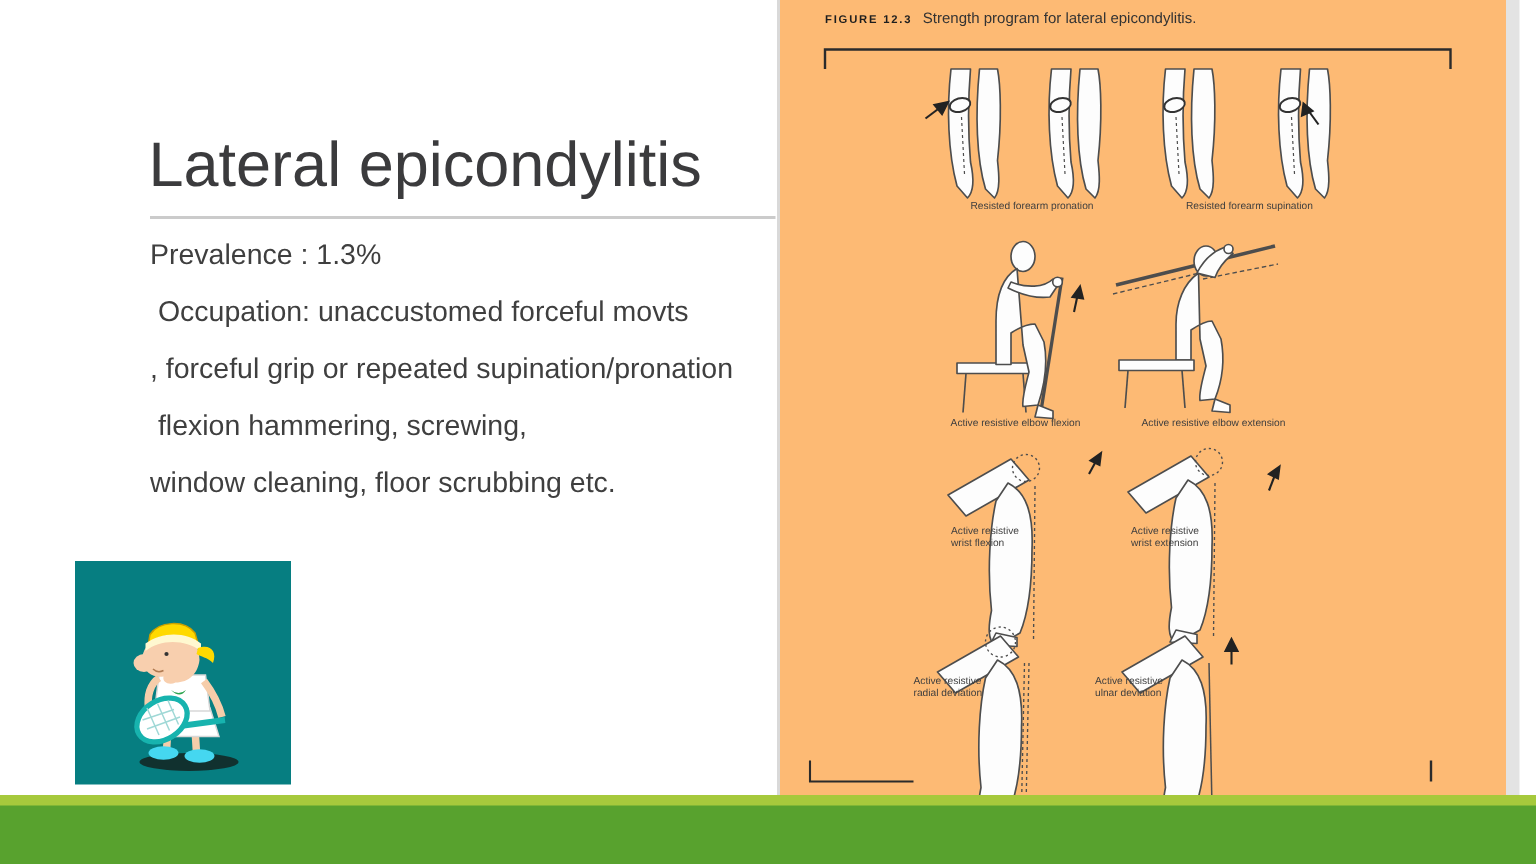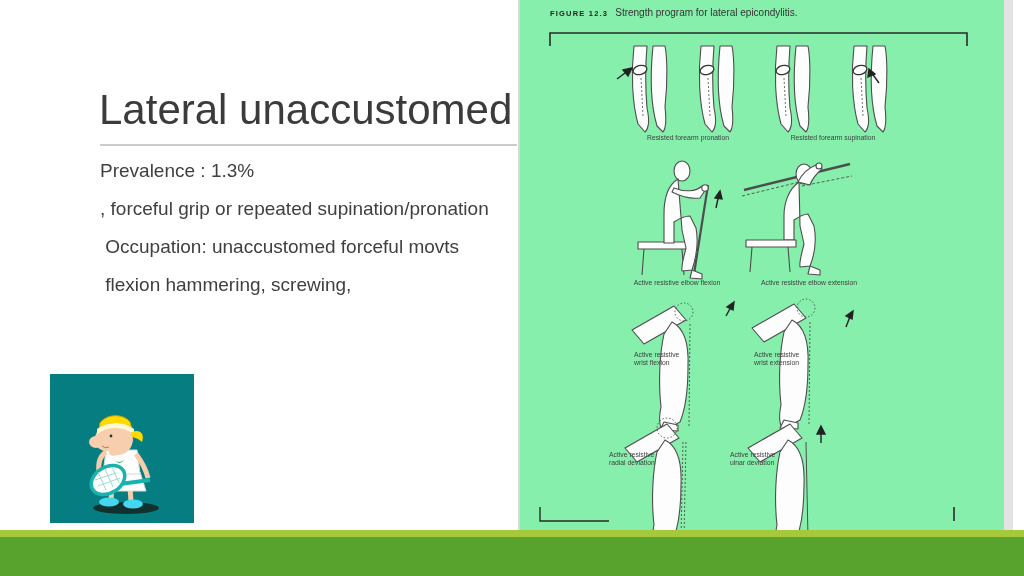--- a/index.html
+++ b/index.html
@@ -11,47 +11,48 @@
               font-size:42px;font-weight:300;color:#3b3b3d;letter-spacing:0px;white-space:nowrap;}
   .title-rule{position:absolute;left:100px;top:144px;width:417px;height:2px;background:#cbcbcb;}
   .body-text{position:absolute;left:100px;top:152px;width:430px;
              font-size:19px;line-height:38px;color:#3f3f3f;}
   .bullet-line{white-space:pre;height:38px;}
 
   
   .clipart{position:absolute;left:50px;top:374px;width:144px;height:149px;background:#067e81;}
 
   
-  .figure-page{position:absolute;left:518px;top:0px;width:494px;height:530px;background:#86efac;
+  .figure-page{position:absolute;left:518px;top:0px;width:494px;height:530px;background:#fdba74;
                border-left:2px solid #d9d9d9;box-sizing:border-box;}
   .page-edge-right{position:absolute;left:1004px;top:0px;width:9px;height:530px;background:#e3e3e3;}
   .fig-header{position:absolute;left:30px;top:7px;display:flex;align-items:baseline;}
   .fig-label{font-size:7.5px;font-weight:bold;letter-spacing:1.2px;color:#1e1e1e;white-space:nowrap;}
   .fig-title{font-size:10px;color:#333;margin-left:7px;white-space:nowrap;}
   .sketches{position:absolute;left:0;top:0;}
   .cap{position:absolute;font-size:6.8px;line-height:8px;color:#3e3e3e;white-space:pre-line;}
   .cap.center{text-align:center;}
 
   
   .footer-bar{position:absolute;left:0;top:530px;width:1024px;height:46px;background:#58a22e;}
   .footer-accent{position:absolute;left:0;top:0;width:1024px;height:7px;background:#a6c93c;}
 </style>
 </head>
 <body>
 
 <div class="slide">
 
-  <div class="page-title">Lateral unaccustomed</div>
+  <div class="page-title">Lateral epicondylitis</div>
   <div class="title-rule"></div>
 
   <div class="body-text">
     <div class="bullet-line">Prevalence : 1.3%</div>
+    <div class="bullet-line"> Occupation: unaccustomed forceful movts</div>
     <div class="bullet-line">, forceful grip or repeated supination/pronation</div>
-    <div class="bullet-line"> Occupation: unaccustomed forceful movts</div>
     <div class="bullet-line"> flexion hammering, screwing,</div>
+    <div class="bullet-line">window cleaning, floor scrubbing etc.</div>
   </div>
 
   <div class="clipart">
     <svg width="144" height="149" viewBox="0 0 144 149">
       <ellipse cx="76" cy="134" rx="33" ry="6" fill="#11312f"></ellipse>
       <line x1="62" y1="112" x2="61" y2="126" stroke="#f6cdaa" stroke-width="5"></line>
       <line x1="80" y1="112" x2="81" y2="128" stroke="#f6cdaa" stroke-width="5"></line>
       <ellipse cx="59" cy="128" rx="10" ry="4.5" fill="#45d7f0"></ellipse>
       <ellipse cx="83" cy="130" rx="10" ry="4.5" fill="#45d7f0"></ellipse>
       <path d="M53,98 L90,98 L96,117 L47,117 Z" fill="#ffffff" stroke="#d8d8d8" stroke-width="1"></path>

